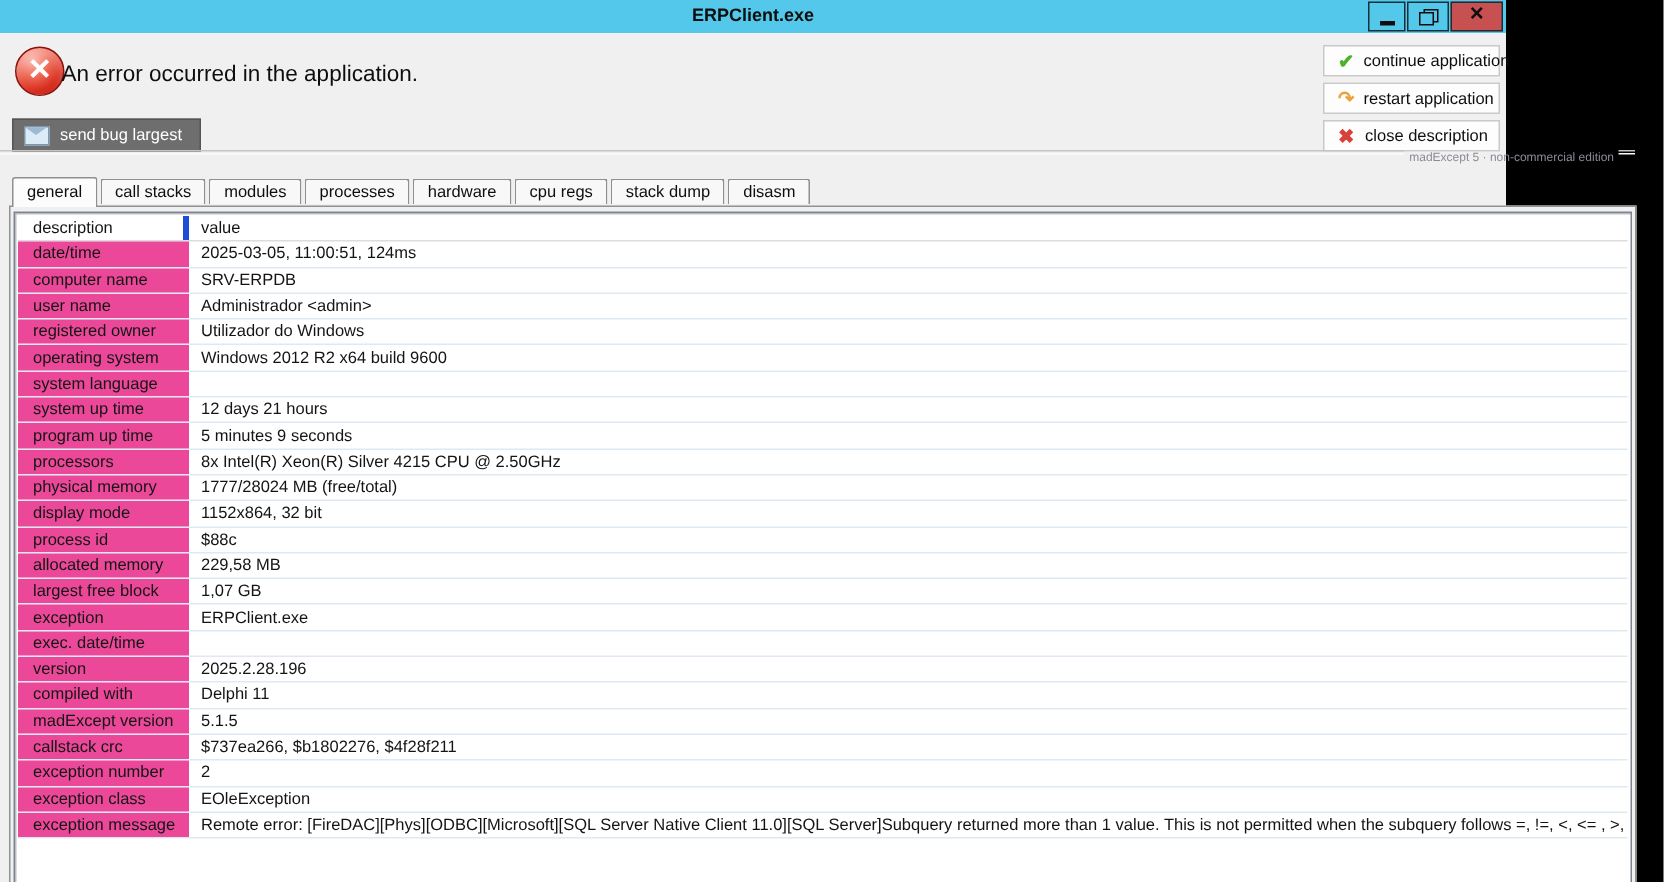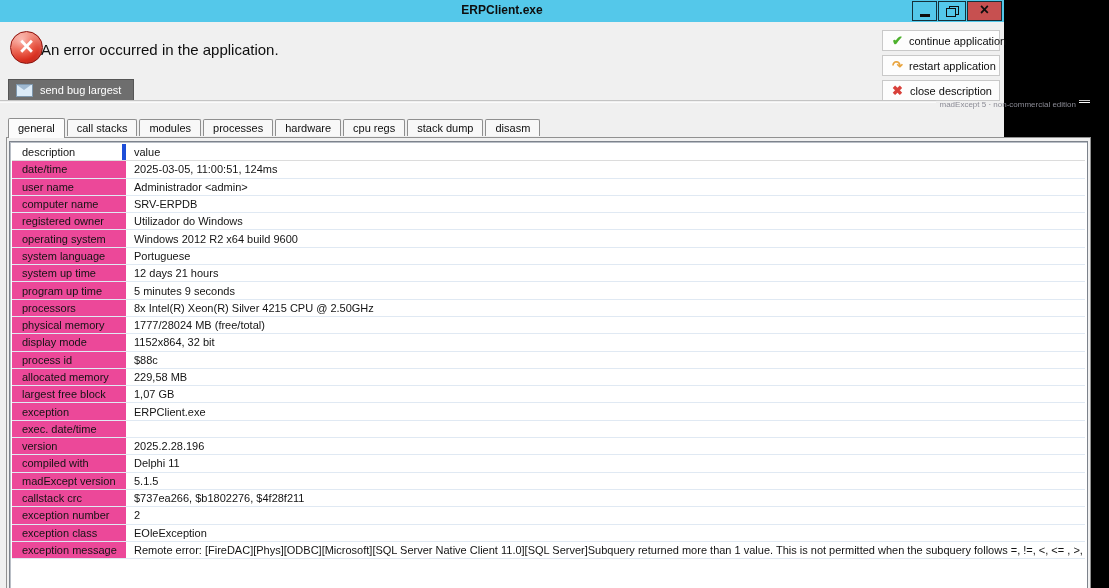--- a/index.html
+++ b/index.html
@@ -140,38 +140,37 @@
       <div class="gridhead">
         <div class="cell desc">description</div>
         <div class="cell val">value</div>
       </div>
       <div>
           <div class="gridrow">
             <div class="cell desc">date/time</div>
             <div class="cell val">2025-03-05, 11:00:51, 124ms</div>
           </div>
           <div class="gridrow">
+            <div class="cell desc">computer name</div>
+            <div class="cell val">SRV-ERPDB</div>
+          </div>
+          <div class="gridrow">
             <div class="cell desc">user name</div>
             <div class="cell val">Administrador  &lt;admin&gt;</div>
           </div>
           <div class="gridrow">
-            <div class="cell desc">computer name</div>
-            <div class="cell val">SRV-ERPDB</div>
-          </div>
-          <div class="gridrow">
             <div class="cell desc">registered owner</div>
             <div class="cell val">Utilizador do Windows</div>
           </div>
           <div class="gridrow">
             <div class="cell desc">operating system</div>
             <div class="cell val">Windows 2012 R2 x64 build 9600</div>
           </div>
           <div class="gridrow">
             <div class="cell desc">system language</div>
-            <div class="cell val">Portuguese</div>
           </div>
           <div class="gridrow">
             <div class="cell desc">system up time</div>
             <div class="cell val">12 days 21 hours</div>
           </div>
           <div class="gridrow">
             <div class="cell desc">program up time</div>
             <div class="cell val">5 minutes 9 seconds</div>
           </div>
           <div class="gridrow">

